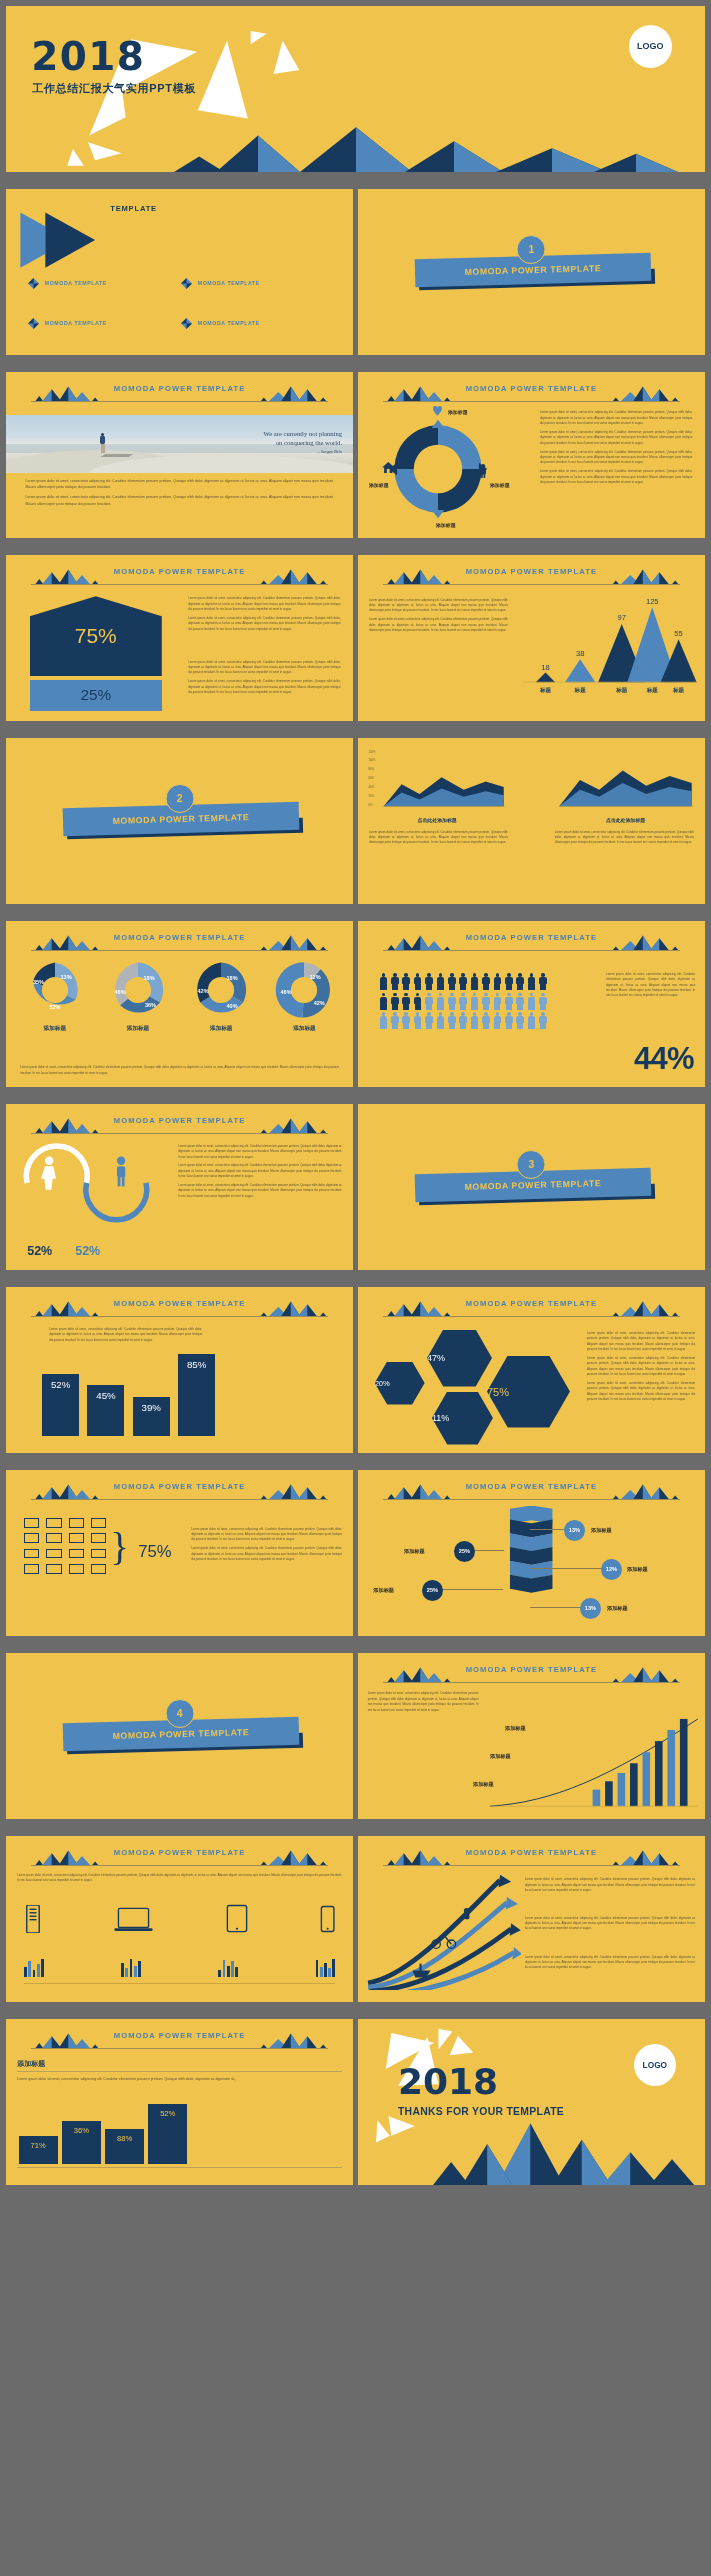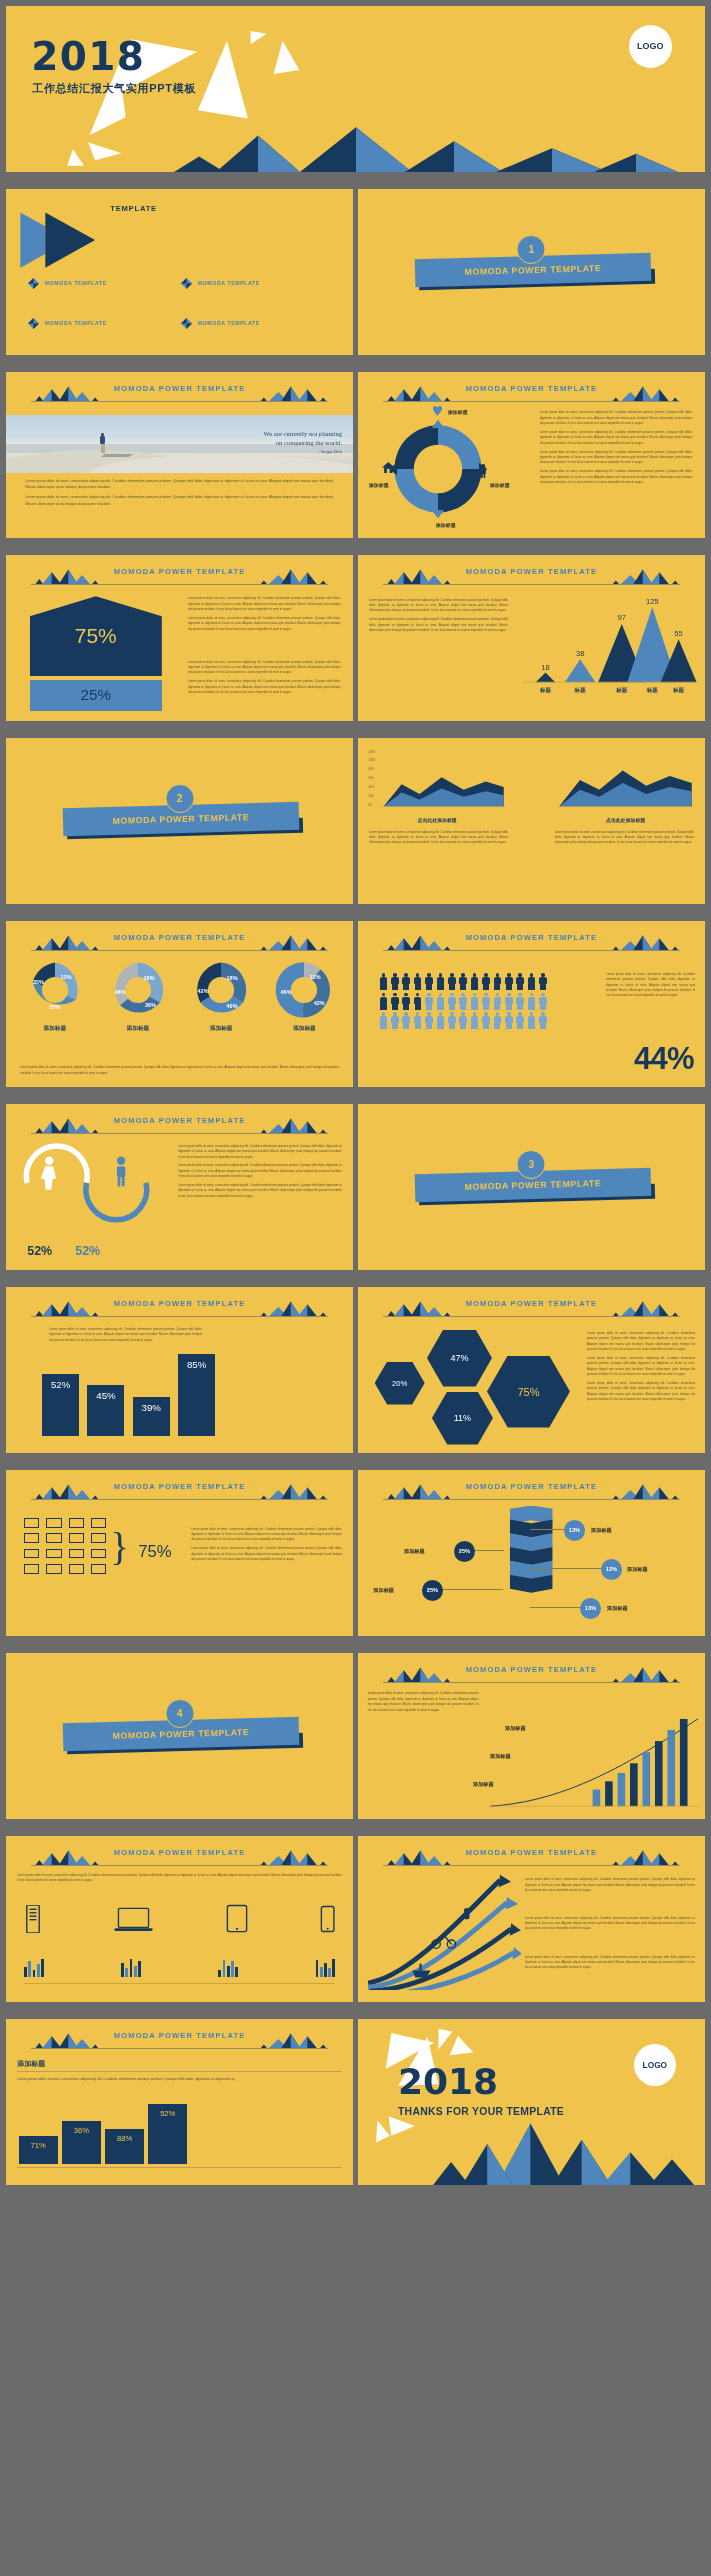--- a/index.html
+++ b/index.html
@@ -126,21 +126,21 @@
   .big44 { position:absolute; right:11px; bottom:4.2px; font-size:31px; font-weight:bold; color:#17395e; letter-spacing:-0.7px; }
   .gnum { position:absolute; bottom:5.6px; font-size:12.5px; font-weight:bold; }
 
   
   .vbars { position:absolute; bottom:11px; display:flex; align-items:flex-end; gap:8.3px; }
   .vbar { width:37px; background:#17395e; position:relative; display:flex; justify-content:center; }
   .vbar .v { color:#fff; font-size:9.7px; margin-top:4.9px; }
   .vbar.y .v { color:#f0c44c; }
 
   
-  .hex { background:#17395e; display:flex; align-items:center; justify-content:center;
+  .hex { background:#17395e; display:flex; align-items:center; justify-content:flex-start;
          clip-path:polygon(25% 0,75% 0,100% 50%,75% 100%,25% 100%,0 50%); position:absolute; }
   .hex span { color:#fff; font-size:9px; }
 
   
   .gbox { width:15.3px; height:9.7px; border:1px solid #17395e; }
   .brace { position:absolute; font-size:39px; color:#17395e; font-family:"Liberation Serif", serif; }
 
   
   .chev { position:absolute; left:50%; transform:translateX(-50%); width:43px; }
   .chv { height:18px; width:43px; clip-path:polygon(0 0,50% 22%,100% 0,100% 78%,50% 100%,0 78%); }

